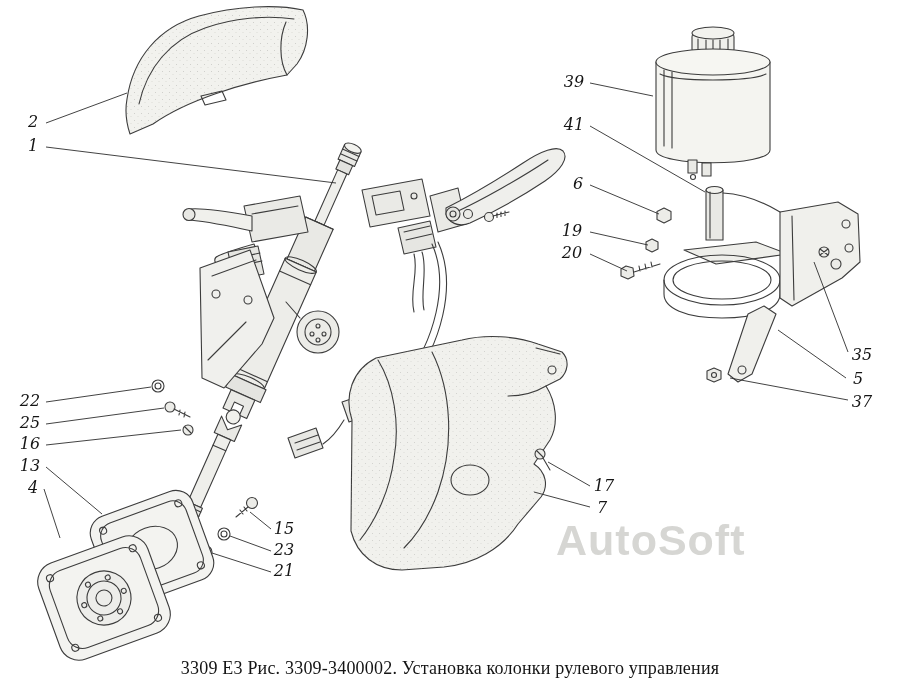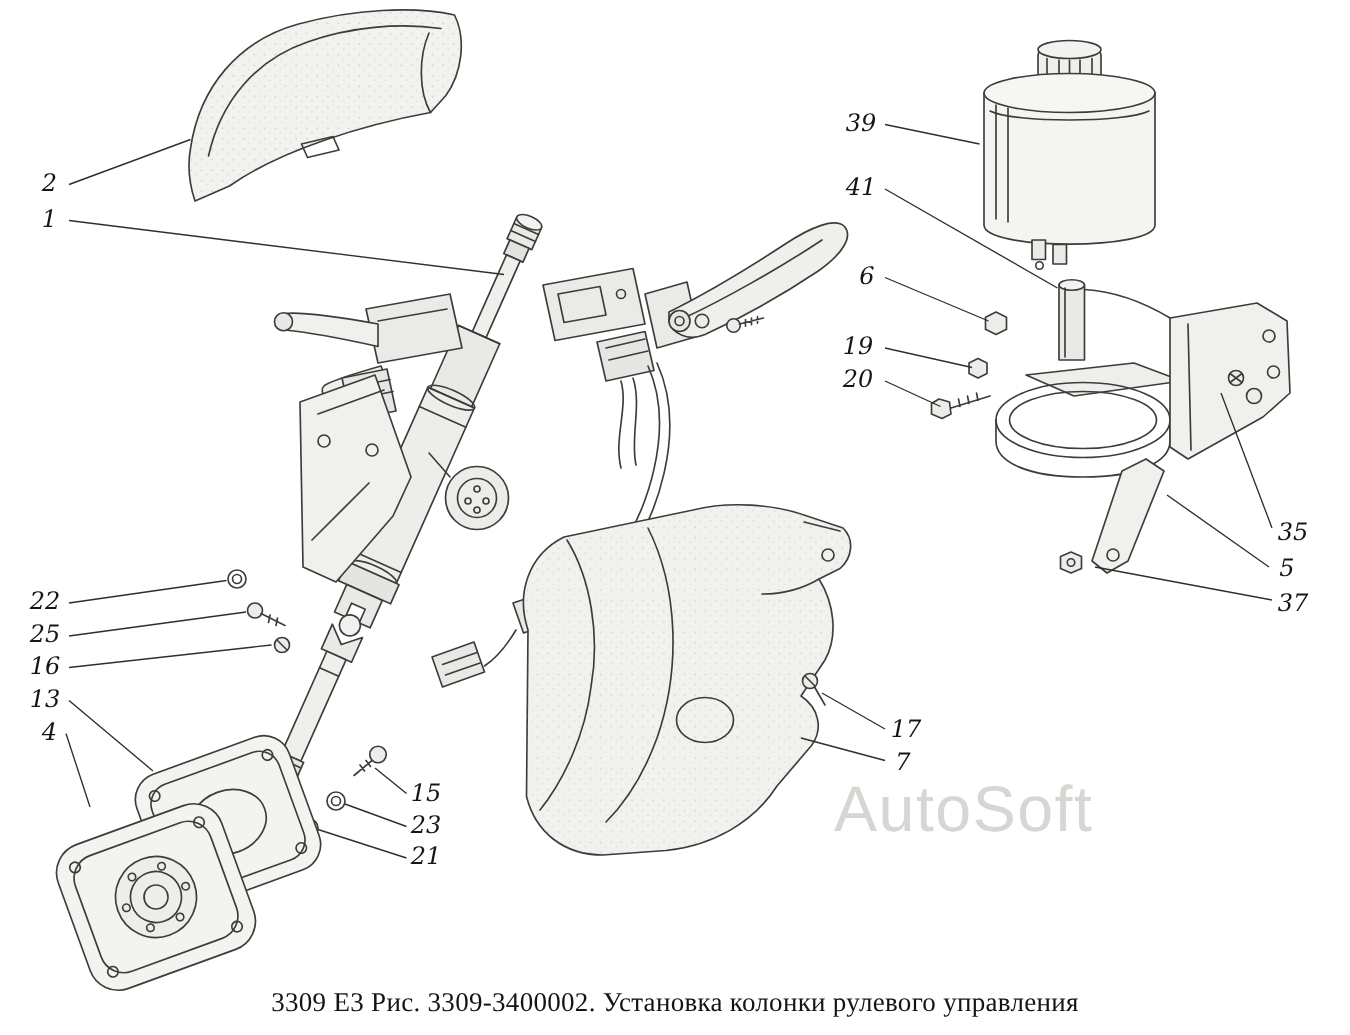--- a/index.html
+++ b/index.html
@@ -12,21 +12,21 @@
     font-family:"Liberation Serif",serif;
   }
   .stage > svg{position:absolute;left:0;top:0;}
   .art{stroke:var(--line);}
   .caption{
     position:absolute;left:0;right:0;top:658px;text-align:center;
     font-size:18px;color:#141414;letter-spacing:0.2px;
   }
   .watermark{
     position:absolute;left:556px;top:516px;
-    font-family:"Liberation Sans",sans-serif;font-size:43px;font-weight:normal;
+    font-family:"Liberation Sans",sans-serif;font-size:43px;font-weight:bold;
     color:var(--wm);letter-spacing:1px;user-select:none;
   }
   .callout-line{stroke:#2e2e2e;stroke-width:0.9;fill:none;}
   .callout-text{
     font-family:"DejaVu Serif",serif;font-style:italic;font-size:16px;
     fill:#151515;text-anchor:middle;
   }
 </style>
 </head>
 <body>

